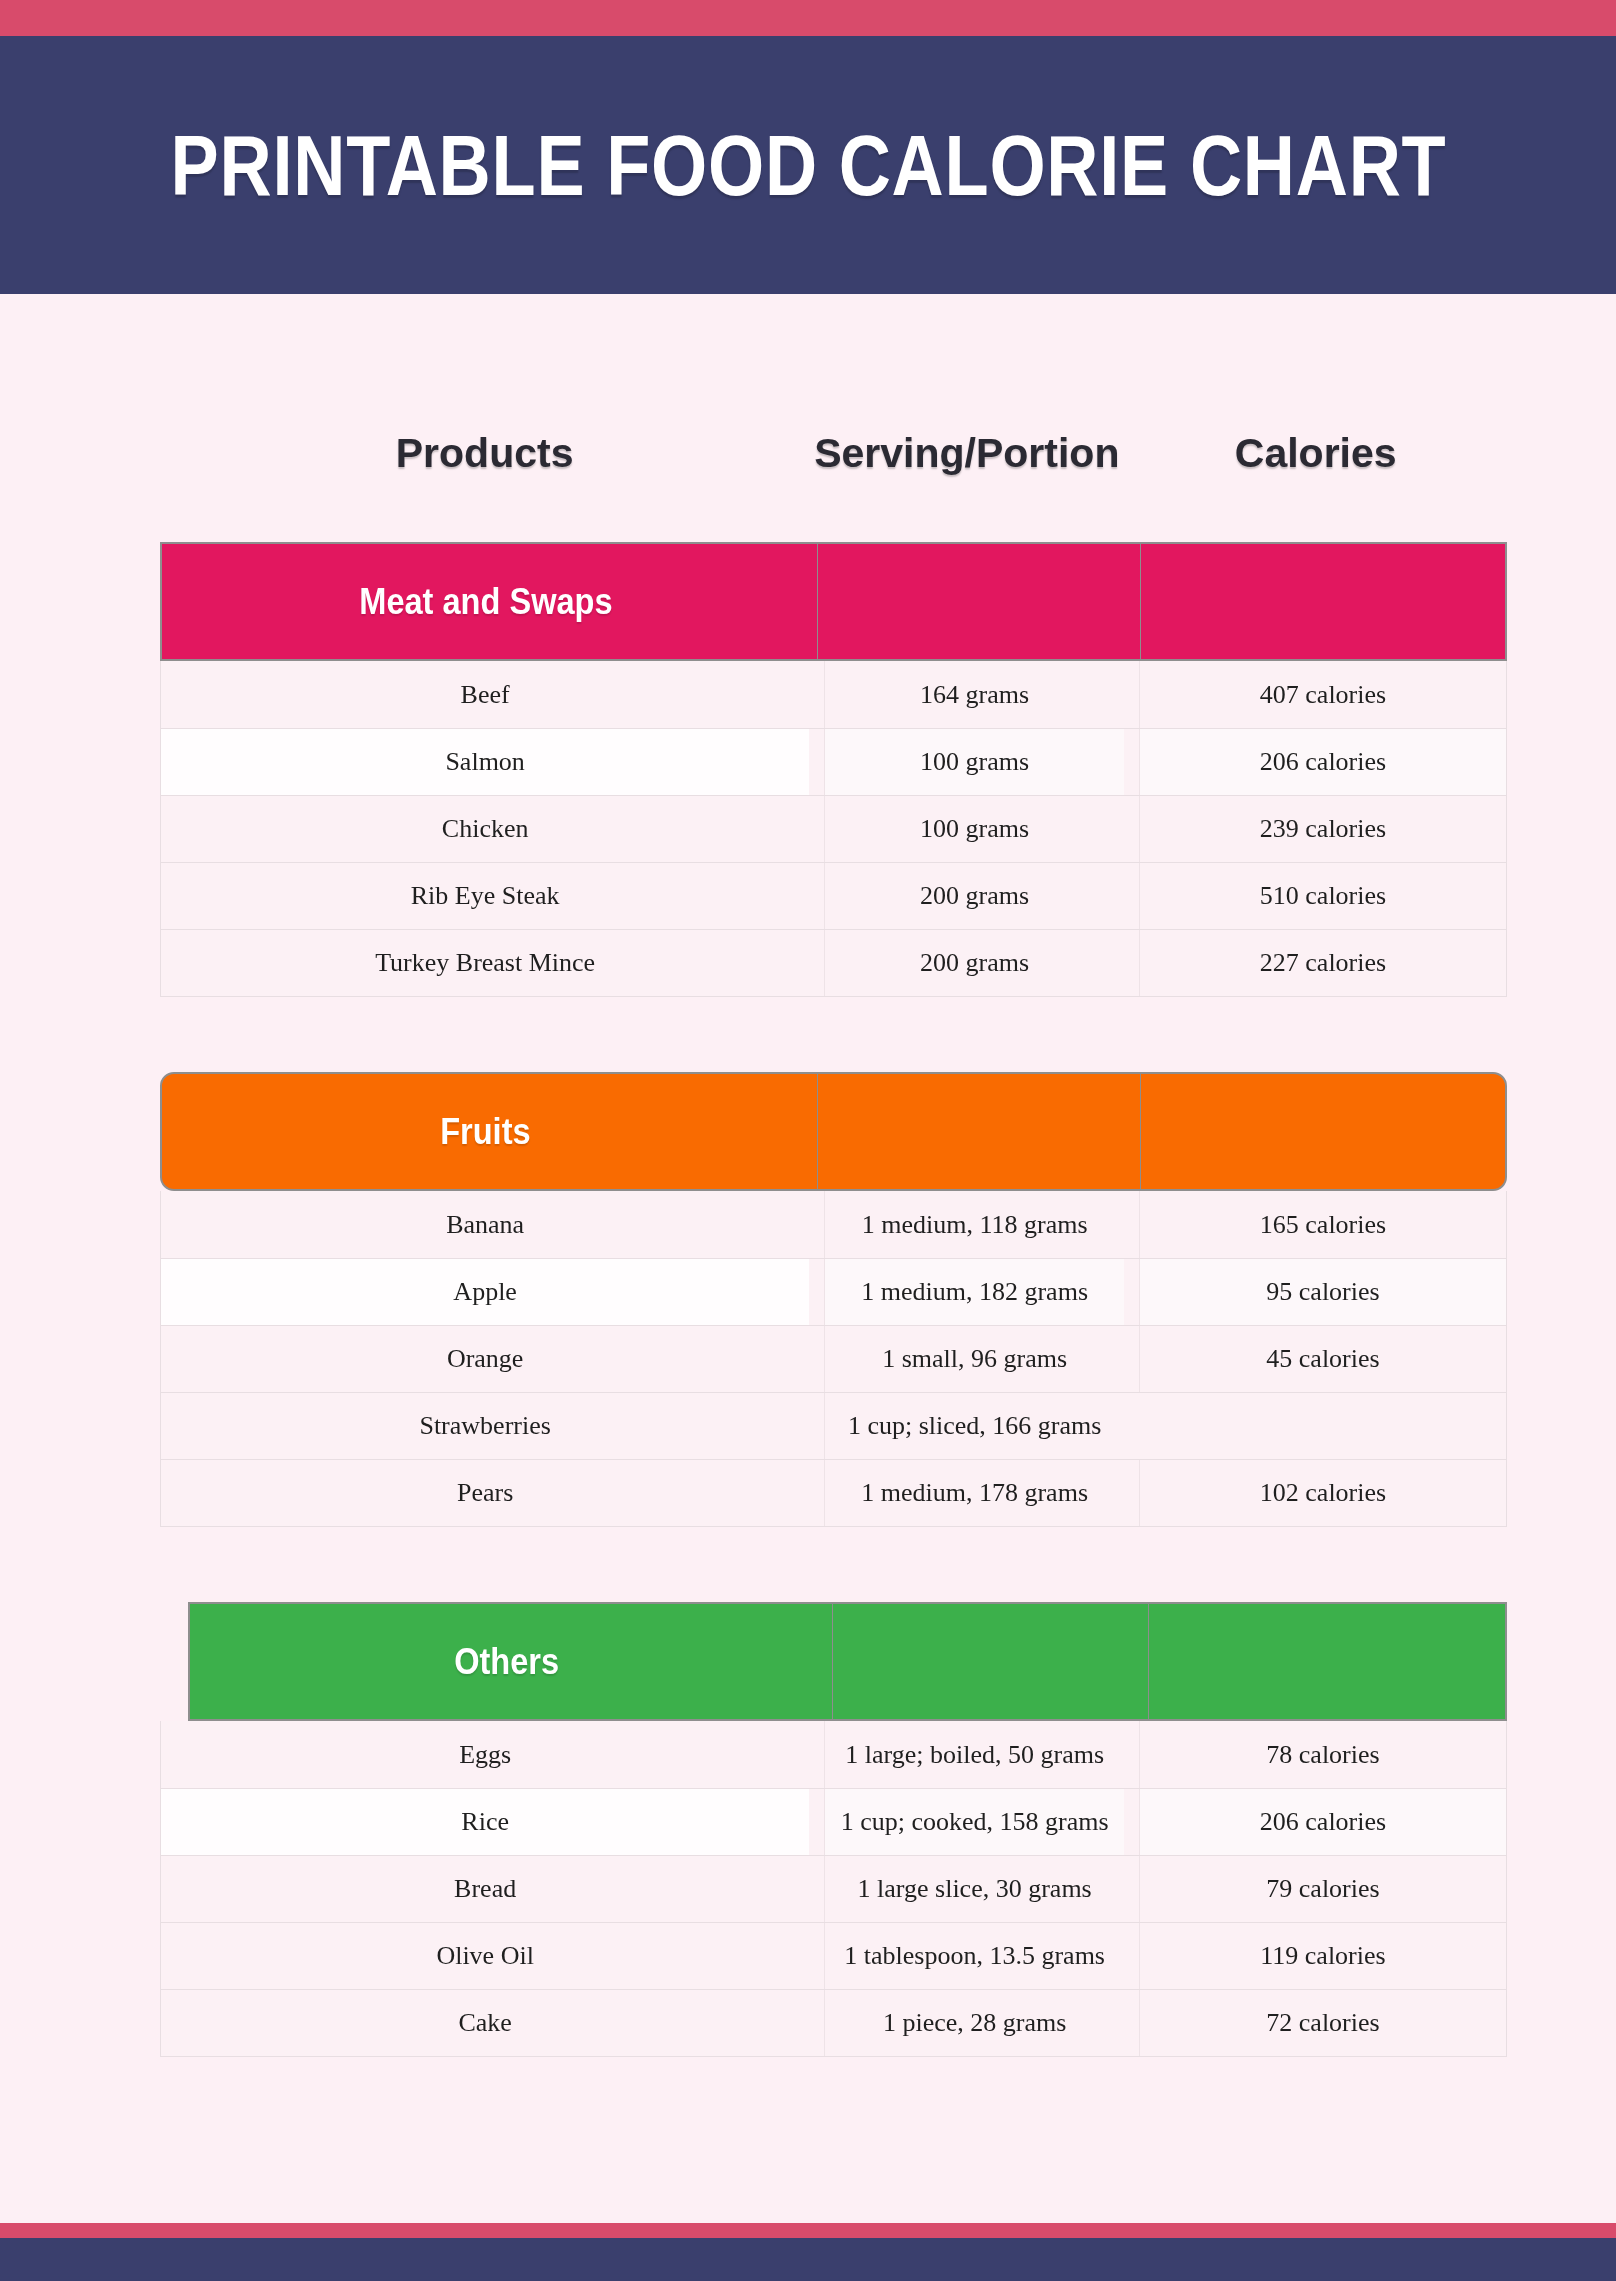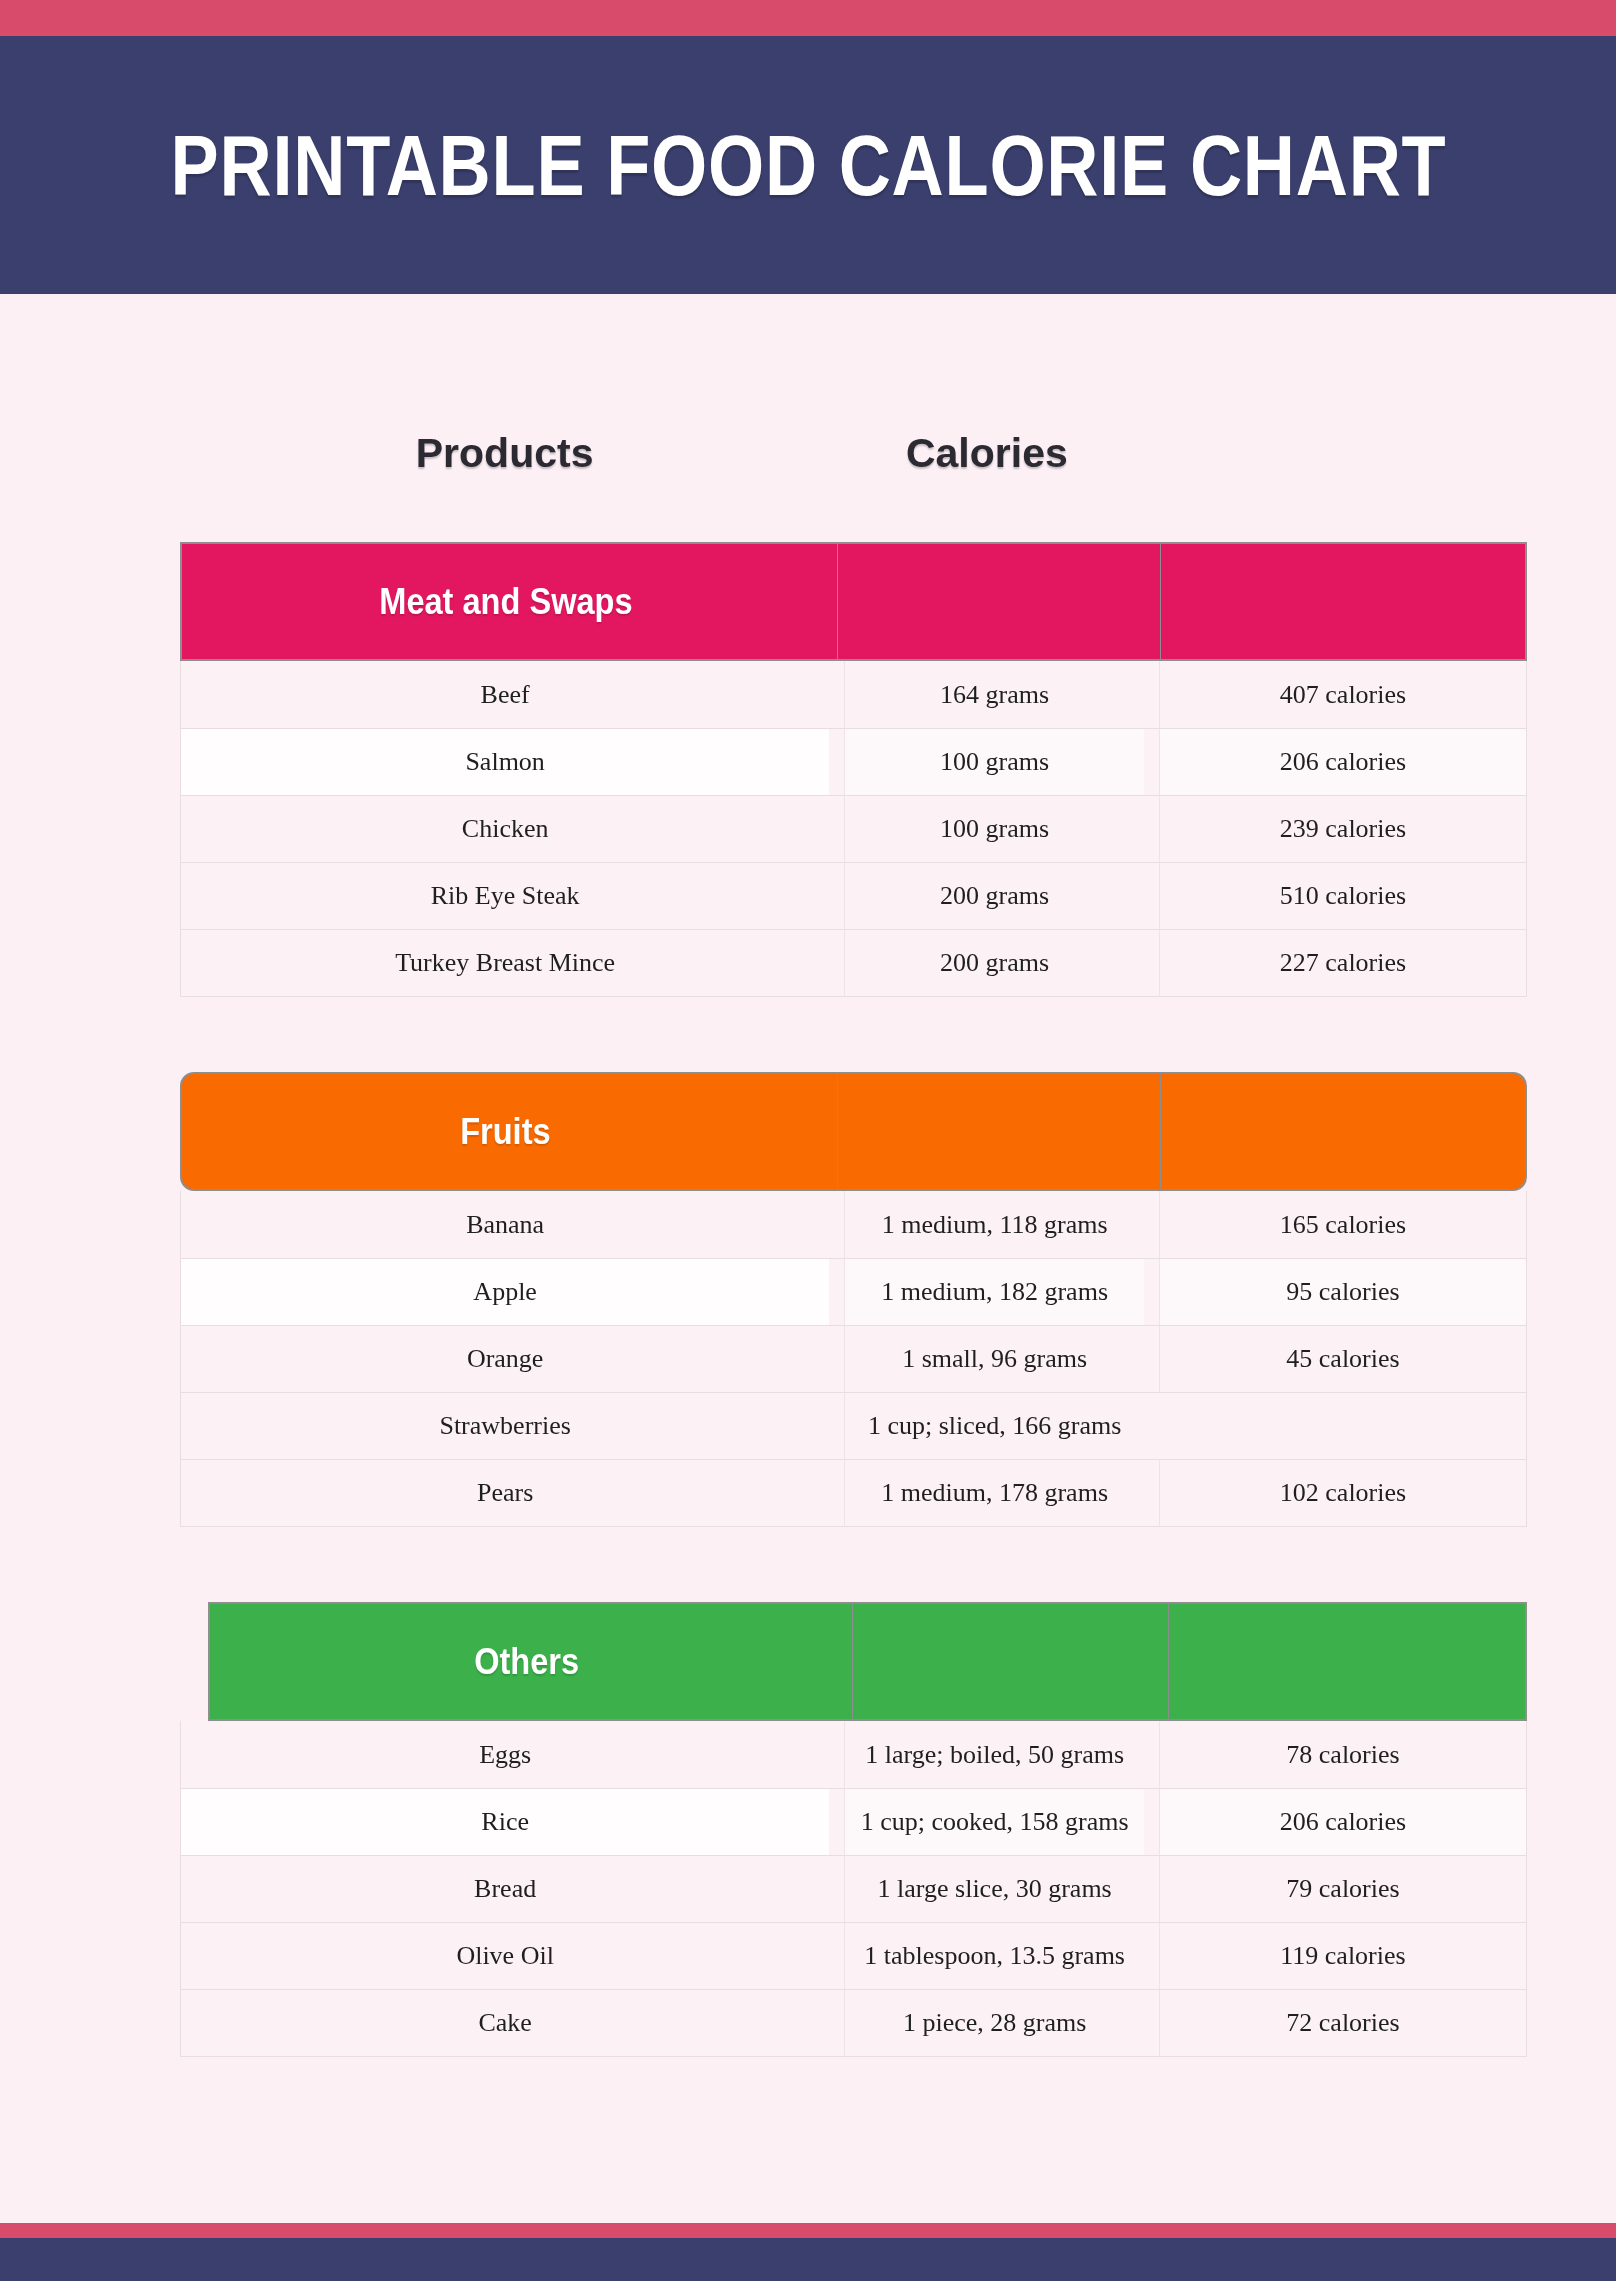--- a/index.html
+++ b/index.html
@@ -30,21 +30,21 @@
     color: #ffffff;
     font-size: 86px;
     font-weight: 800;
     letter-spacing: 0.9px;
     white-space: nowrap;
     transform: scaleX(0.84);
     transform-origin: center;
     text-shadow: 0 2.7px 1.8px rgba(0,0,0,0.18);
   }
 
-  .content { position: absolute; top: 294px; left: 0; width: 100%; padding-left: 20px; }
+  .content { position: absolute; top: 294px; left: 0; width: 100%; }
 
   
   .grid3 { display: grid; grid-template-columns: 48.2% 23.4% 28.4%; }
 
   
   .col-headers {
     margin: 132px 0 0 160px;
     width: 1347px;
     height: 55px;
   }
@@ -104,20 +104,21 @@
   <div class="bar-pink-top"></div>
 
   <header class="banner">
     <h1>PRINTABLE FOOD CALORIE CHART</h1>
   </header>
 
   <div class="content">
 
     <div class="col-headers grid3">
       <div class="col-h">Products</div>
+      <div class="col-h">Serving/Portion</div>
       <div class="col-h">Calories</div>
     </div>
 
     <section class="food-table first">
       <div class="t-header meat grid3">
         <div class="h-cell">
           <span class="h-title">Meat and Swaps</span>
         </div>
         <div class="h-cell"></div>
         <div class="h-cell"></div>

